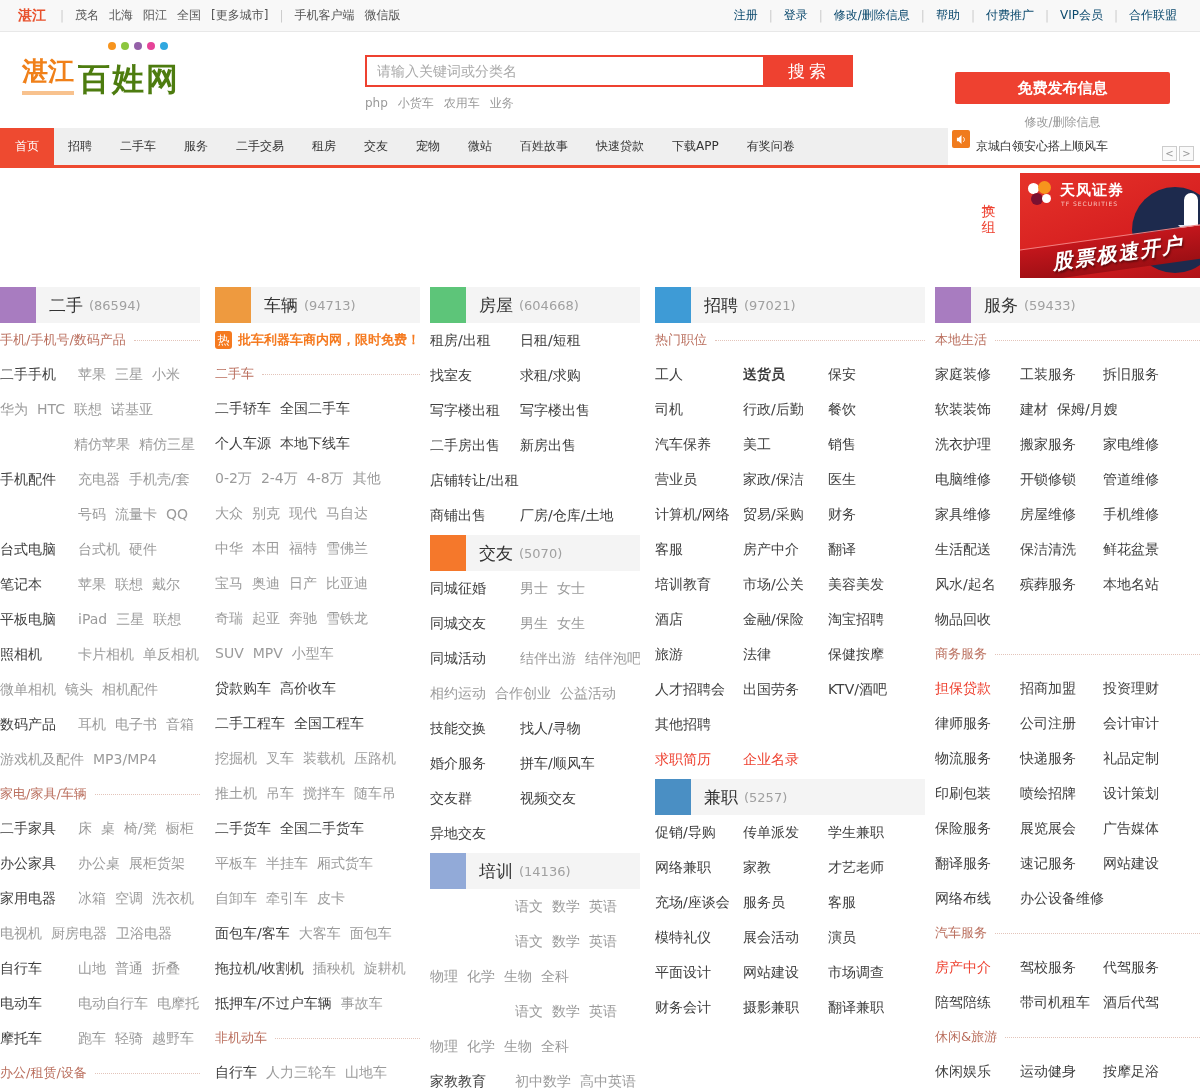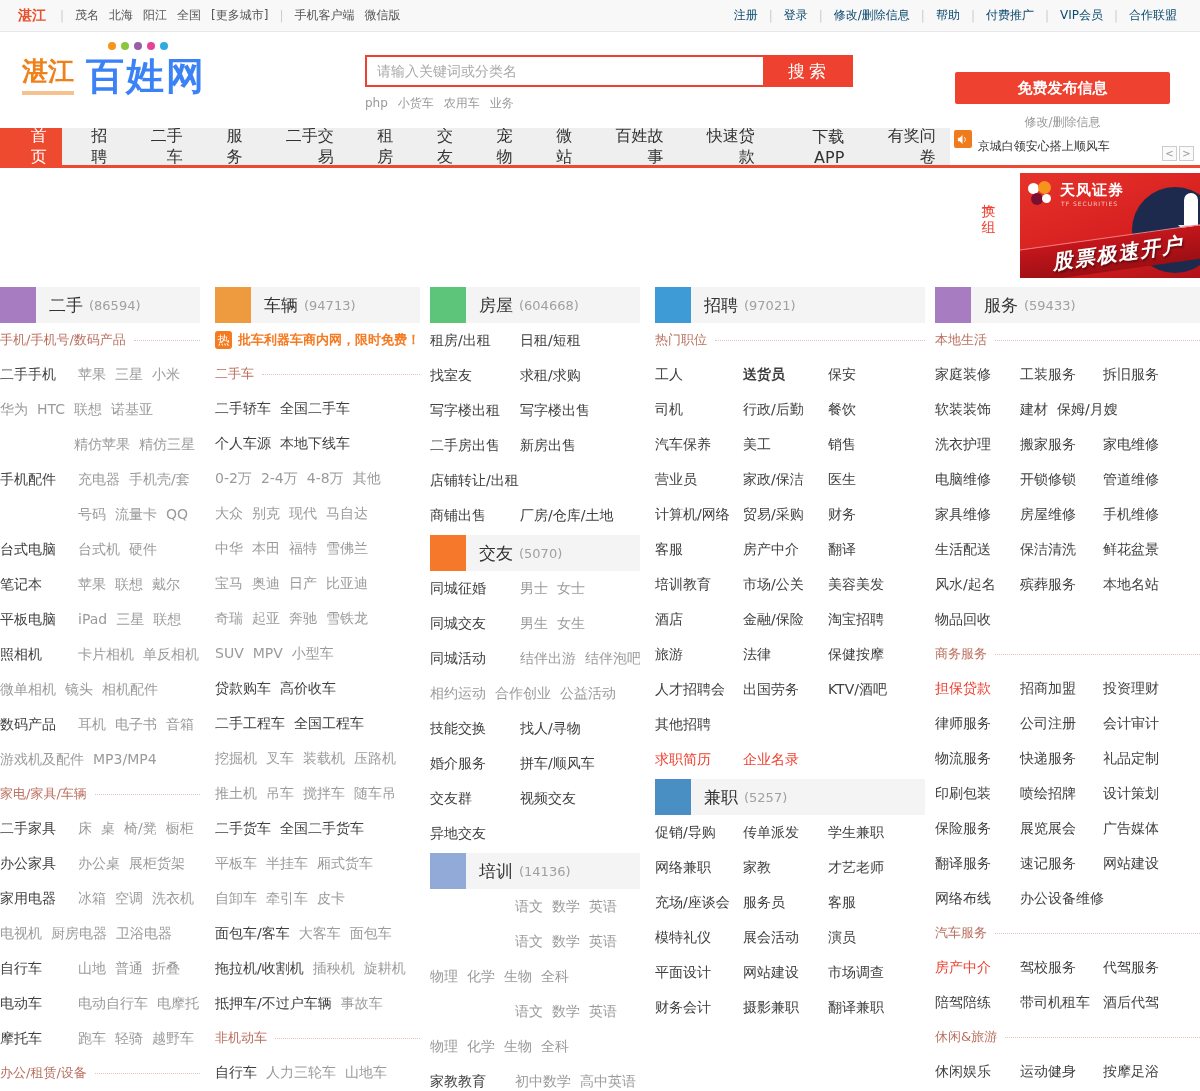--- a/index.html
+++ b/index.html
@@ -17,38 +17,38 @@
   .tb-sep { color:#ccc; margin:0 6px; }
   .topbar .spacer { flex:1; }
   .topbar .right a { color:#0c4a6e; }
 
   
   .header { height:96px; position:relative; background:#fff; }
   .logo { position:absolute; left:22px; top:22px; display:flex; align-items:flex-end; }
   .logo-dots { position:absolute; left:86px; top:-12px; display:flex; gap:5px; }
   .logo-dots i { width:8px; height:8px; border-radius:50%; display:block; }
   .logo-city { font-size:26px; font-weight:bold; color:#f08019; border-bottom:4px solid #f8c28e; padding-bottom:2px; }
-  .logo-name { font-size:38px; font-weight:bold; color:#3b82f6; letter-spacing:2px; line-height:1; margin-left:12px; }
+  .logo-name { font-size:32px; font-weight:bold; color:#4d7c0f; letter-spacing:2px; line-height:1; margin-left:4px; }
   .search-wrap { position:absolute; left:365px; top:23px; }
   .search-row { display:flex; }
   .search-input { width:400px; height:32px; border:2px solid #ee4130; padding:0 10px;
      font-size:14px; color:#333; outline:none; font-family:inherit; }
   .search-input::placeholder { color:#a9a9a9; }
   .search-btn { width:88px; height:32px; background:#ee4130; color:#fff; border:none;
      font-size:17px; letter-spacing:4px; cursor:pointer; font-family:inherit; }
   .hotwords { margin-top:8px; font-size:12px; color:#999; }
   .hotwords a { color:#999; margin-right:10px; }
   .post-wrap { position:absolute; left:955px; top:40px; width:215px; text-align:center; }
   .post-btn { display:block; width:215px; height:32px; line-height:32px; background:#ee4130;
      color:#fff; font-size:15px; font-weight:bold; border-radius:2px; }
   .post-edit { display:inline-block; margin-top:10px; font-size:12px; color:#999; }
 
   
   .nav { height:40px; background:#efefef; border-bottom:3px solid #ee4a30; display:flex; align-items:stretch; }
-  .nav-item { display:flex; align-items:center; padding:0 14px; font-size:16px; color:#333;text-align:right; }
+  .nav-item { display:flex; align-items:center; padding:0 14px; font-size:12px; color:#333;text-align:right; }
   .nav-item.active { background:#ee4a30; color:#fff; padding:0 15px; }
   .ticker { margin-left:auto; background:#fff; width:252px; display:flex; align-items:center; padding:0 6px 0 4px; }
   .speaker { width:18px; height:18px; background:#f07b1d; border-radius:2px; display:flex;
      align-items:center; justify-content:center; margin-right:6px; align-self:flex-start; margin-top:2px; }
   .ticker-text { font-size:12px; color:#333; white-space:nowrap; overflow:hidden; flex:1; }
   .ticker-arrows { display:flex; gap:2px; align-self:flex-end; margin-bottom:4px; }
   .ticker-arrows a { width:15px; height:15px; border:1px solid #ccc; background:#fafafa; color:#999;
      font-size:10px; display:flex; align-items:center; justify-content:center; }
 
   

